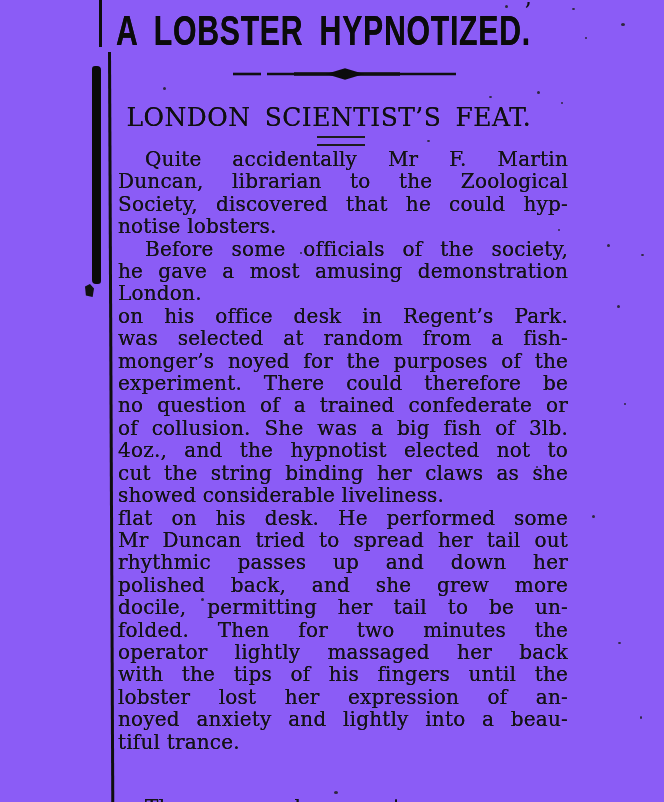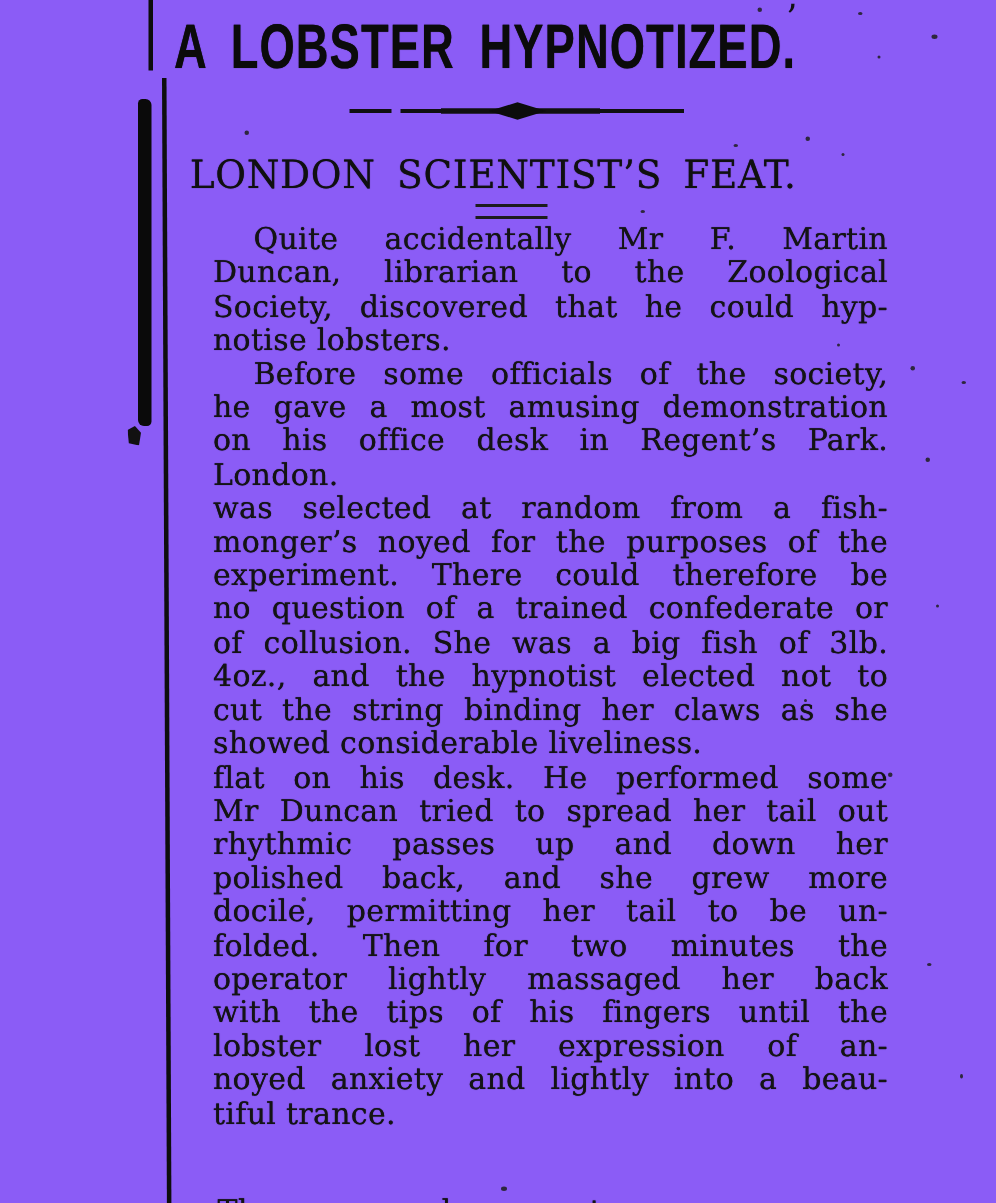--- a/index.html
+++ b/index.html
@@ -33,21 +33,20 @@
     display:inline-block;font-size:26px;line-height:30px;letter-spacing:0.5px;word-spacing:6px;
     transform:scaleX(0.96);transform-origin:center;color:#101010;
     text-shadow:0 0 0.6px rgba(0,0,0,.8);
   }
   .subhead-rule{position:absolute;left:317px;top:136px;width:48px;height:6px;border-top:2px solid #1c1c1c;border-bottom:2px solid #1c1c1c;}
   
   .body-col{
     position:absolute;left:118px;top:148px;width:450px;
     font-size:20px;line-height:22.4px;letter-spacing:0.2px;
     text-shadow:0 0 0.55px rgba(0,0,0,.85);
-    margin-left:24px;
   }
   .bline{text-align:justify;text-align-last:justify;white-space:normal;}
   .bline.first{padding-left:27px;}
   .bline.last{text-align-last:left;}
   
   .frag{position:absolute;top:795px;font-size:20px;letter-spacing:0.2px;text-shadow:0 0 0.55px rgba(0,0,0,.85);}
   
   .speck{position:absolute;background:#1d1d1d;border-radius:50%;opacity:.85;}
 </style>
 </head>
@@ -75,22 +74,22 @@
   </div>
   <div class="subhead-rule"></div>
 
   <div class="body-col" id="article-body">
       <div class="bline first">Quite accidentally Mr F. Martin</div>
       <div class="bline">Duncan, librarian to the Zoological</div>
       <div class="bline">Society, discovered that he could hyp-</div>
       <div class="bline last">notise lobsters.</div>
       <div class="bline first">Before some officials of the society,</div>
       <div class="bline">he gave a most amusing demonstration</div>
+      <div class="bline last">London.</div>
       <div class="bline">on his office desk in Regent’s Park.</div>
-      <div class="bline last">London.</div>
       <div class="bline">was selected at random from a fish-</div>
       <div class="bline">monger’s noyed for the purposes of the</div>
       <div class="bline">experiment.  There could therefore be</div>
       <div class="bline">no question of a trained confederate or</div>
       <div class="bline">of collusion.  She was a big fish of 3lb.</div>
       <div class="bline">4oz., and the hypnotist elected not to</div>
       <div class="bline">cut the string binding her claws as she</div>
       <div class="bline last">showed considerable liveliness.</div>
       <div class="bline">flat on his desk.  He performed some</div>
       <div class="bline">Mr Duncan tried to spread her tail out</div>

